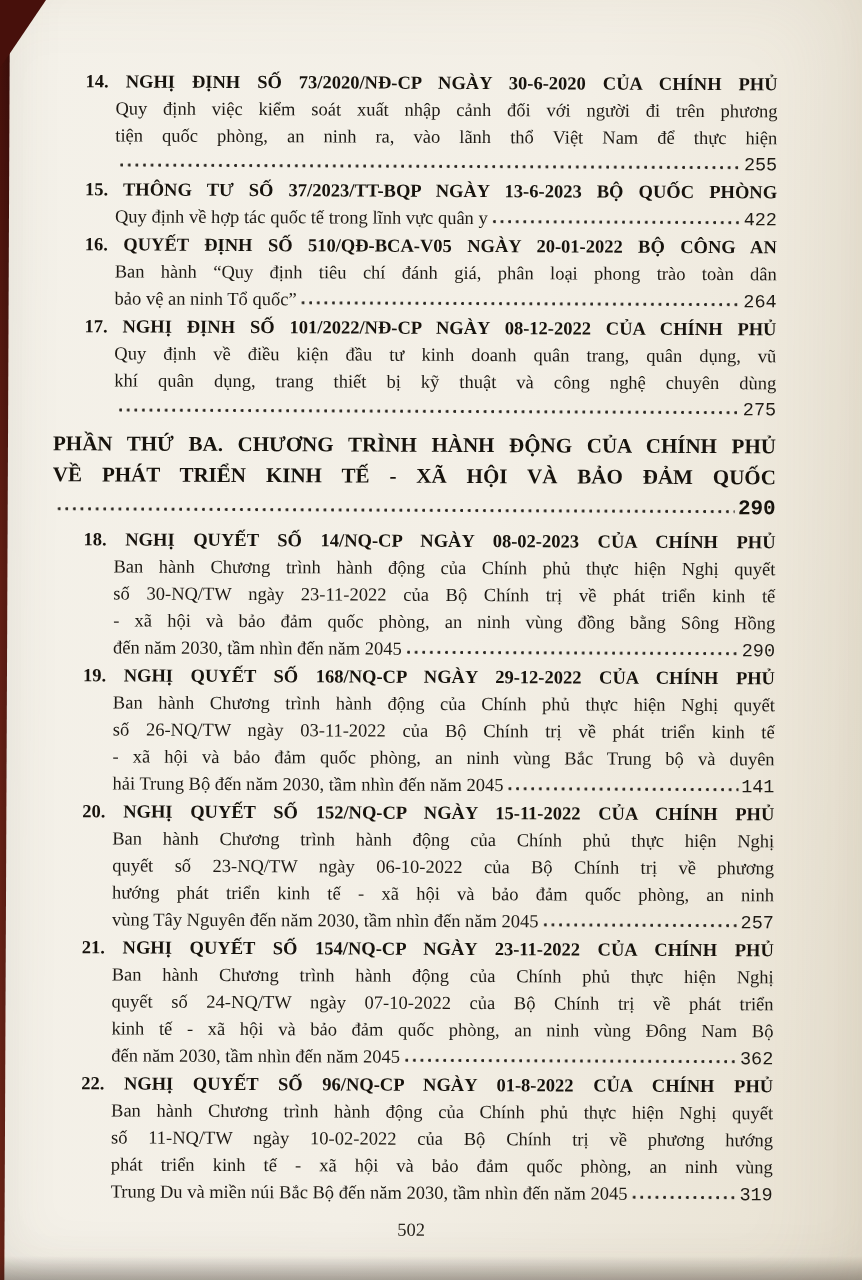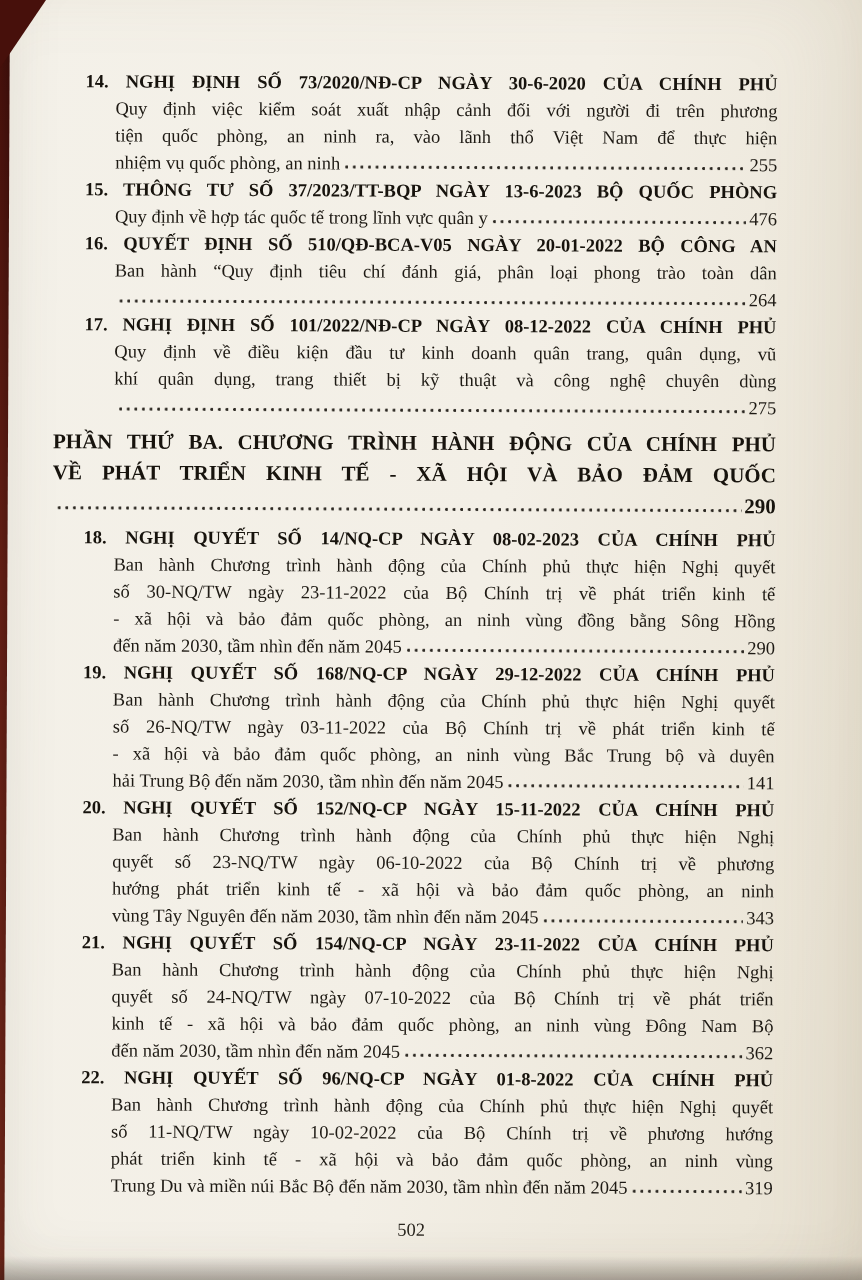--- a/index.html
+++ b/index.html
@@ -73,21 +73,21 @@
   .lltext { white-space: nowrap; }
   .dots {
     flex: 1;
     min-width: 12px;
     height: 5px;
     margin: 0 3px 0 4px;
     background-image: radial-gradient(circle at 2.5px 2.5px, #2c2822 1.25px, transparent 1.7px);
     background-size: 7.6px 5px;
     background-repeat: repeat-x;
   }
-  .llnum { white-space: nowrap; }
+  .llnum { white-space: nowrap; font-family: Liberation Mono, monospace; }
   .footer {
     position: absolute;
     top: 1234px;
     left: 45px;
     width: 723px;
     text-align: center;
     font-size: 18.5px;
     color: #2a261f;
   }
 </style>
@@ -96,37 +96,37 @@
 
 <div class="photo">
   <div class="cover-corner"></div>
   <div class="page">
     <div class="toc">
         <div class="entry">
           <div class="jline heading">14. NGHỊ ĐỊNH SỐ 73/2020/NĐ-CP NGÀY 30-6-2020 CỦA CHÍNH PHỦ</div>
           <div class="jline body">Quy định việc kiểm soát xuất nhập cảnh đối với người đi trên phương</div>
           <div class="jline body">tiện quốc phòng, an ninh ra, vào lãnh thổ Việt Nam để thực hiện</div>
           <div class="lastline body">
-            <span class="lltext">nhiệm vụ quốc phòng, an ninh</span>
             <span class="dots"></span>
             <span class="llnum">255</span>
           </div>
         </div>
         <div class="entry">
           <div class="jline heading">15. THÔNG TƯ SỐ 37/2023/TT-BQP NGÀY 13-6-2023 BỘ QUỐC PHÒNG</div>
           <div class="lastline body">
             <span class="lltext">Quy định về hợp tác quốc tế trong lĩnh vực quân y</span>
             <span class="dots"></span>
-            <span class="llnum">476</span>
+            <span class="llnum">422</span>
           </div>
         </div>
         <div class="entry">
           <div class="jline heading">16. QUYẾT ĐỊNH SỐ 510/QĐ-BCA-V05 NGÀY 20-01-2022 BỘ CÔNG AN</div>
           <div class="jline body">Ban hành “Quy định tiêu chí đánh giá, phân loại phong trào toàn dân</div>
           <div class="lastline body">
+            <span class="lltext">bảo vệ an ninh Tổ quốc”</span>
             <span class="dots"></span>
             <span class="llnum">264</span>
           </div>
         </div>
         <div class="entry">
           <div class="jline heading">17. NGHỊ ĐỊNH SỐ 101/2022/NĐ-CP NGÀY 08-12-2022 CỦA CHÍNH PHỦ</div>
           <div class="jline body">Quy định về điều kiện đầu tư kinh doanh quân trang, quân dụng, vũ</div>
           <div class="jline body">khí quân dụng, trang thiết bị kỹ thuật và công nghệ chuyên dùng</div>
           <div class="lastline body">
             <span class="dots"></span>
@@ -164,21 +164,21 @@
           </div>
         </div>
         <div class="entry">
           <div class="jline heading">20. NGHỊ QUYẾT SỐ 152/NQ-CP NGÀY 15-11-2022 CỦA CHÍNH PHỦ</div>
           <div class="jline body">Ban hành Chương trình hành động của Chính phủ thực hiện Nghị</div>
           <div class="jline body">quyết số 23-NQ/TW ngày 06-10-2022 của Bộ Chính trị về phương</div>
           <div class="jline body">hướng phát triển kinh tế - xã hội và bảo đảm quốc phòng, an ninh</div>
           <div class="lastline body">
             <span class="lltext">vùng Tây Nguyên đến năm 2030, tầm nhìn đến năm 2045</span>
             <span class="dots"></span>
-            <span class="llnum">343</span>
+            <span class="llnum">257</span>
           </div>
         </div>
         <div class="entry">
           <div class="jline heading">21. NGHỊ QUYẾT SỐ 154/NQ-CP NGÀY 23-11-2022 CỦA CHÍNH PHỦ</div>
           <div class="jline body">Ban hành Chương trình hành động của Chính phủ thực hiện Nghị</div>
           <div class="jline body">quyết số 24-NQ/TW ngày 07-10-2022 của Bộ Chính trị về phát triển</div>
           <div class="jline body">kinh tế - xã hội và bảo đảm quốc phòng, an ninh vùng Đông Nam Bộ</div>
           <div class="lastline body">
             <span class="lltext">đến năm 2030, tầm nhìn đến năm 2045</span>
             <span class="dots"></span>

